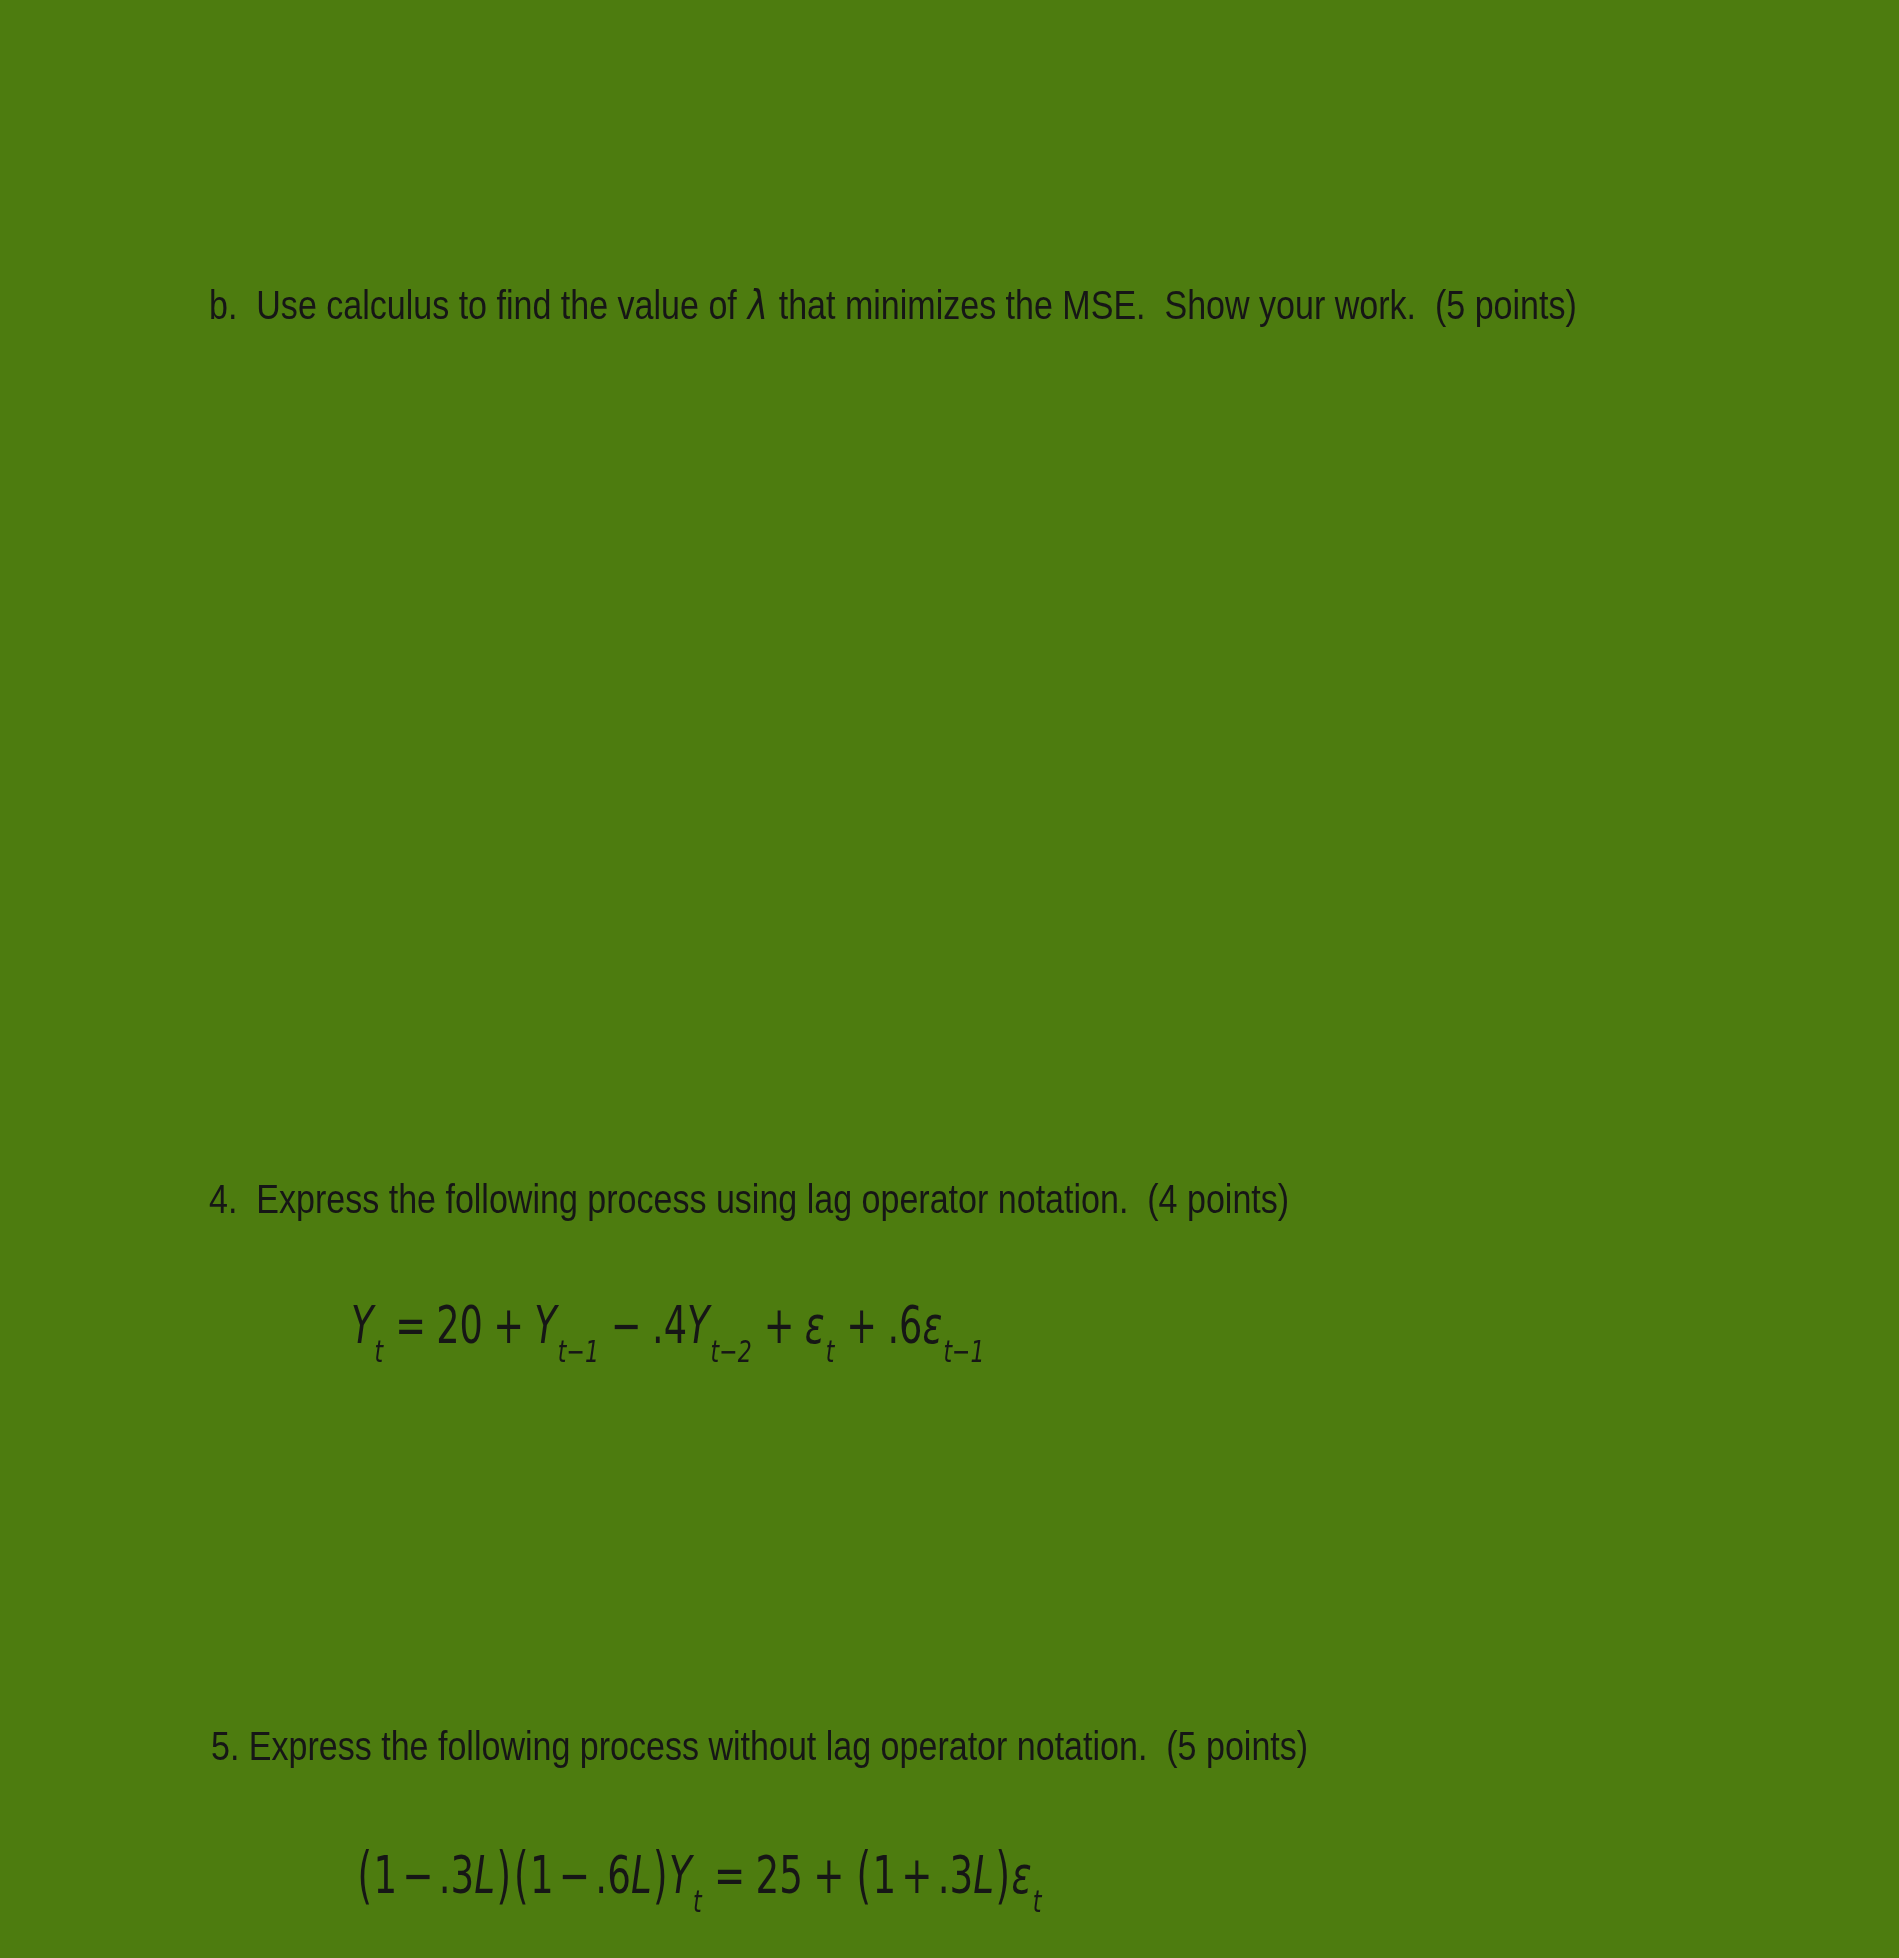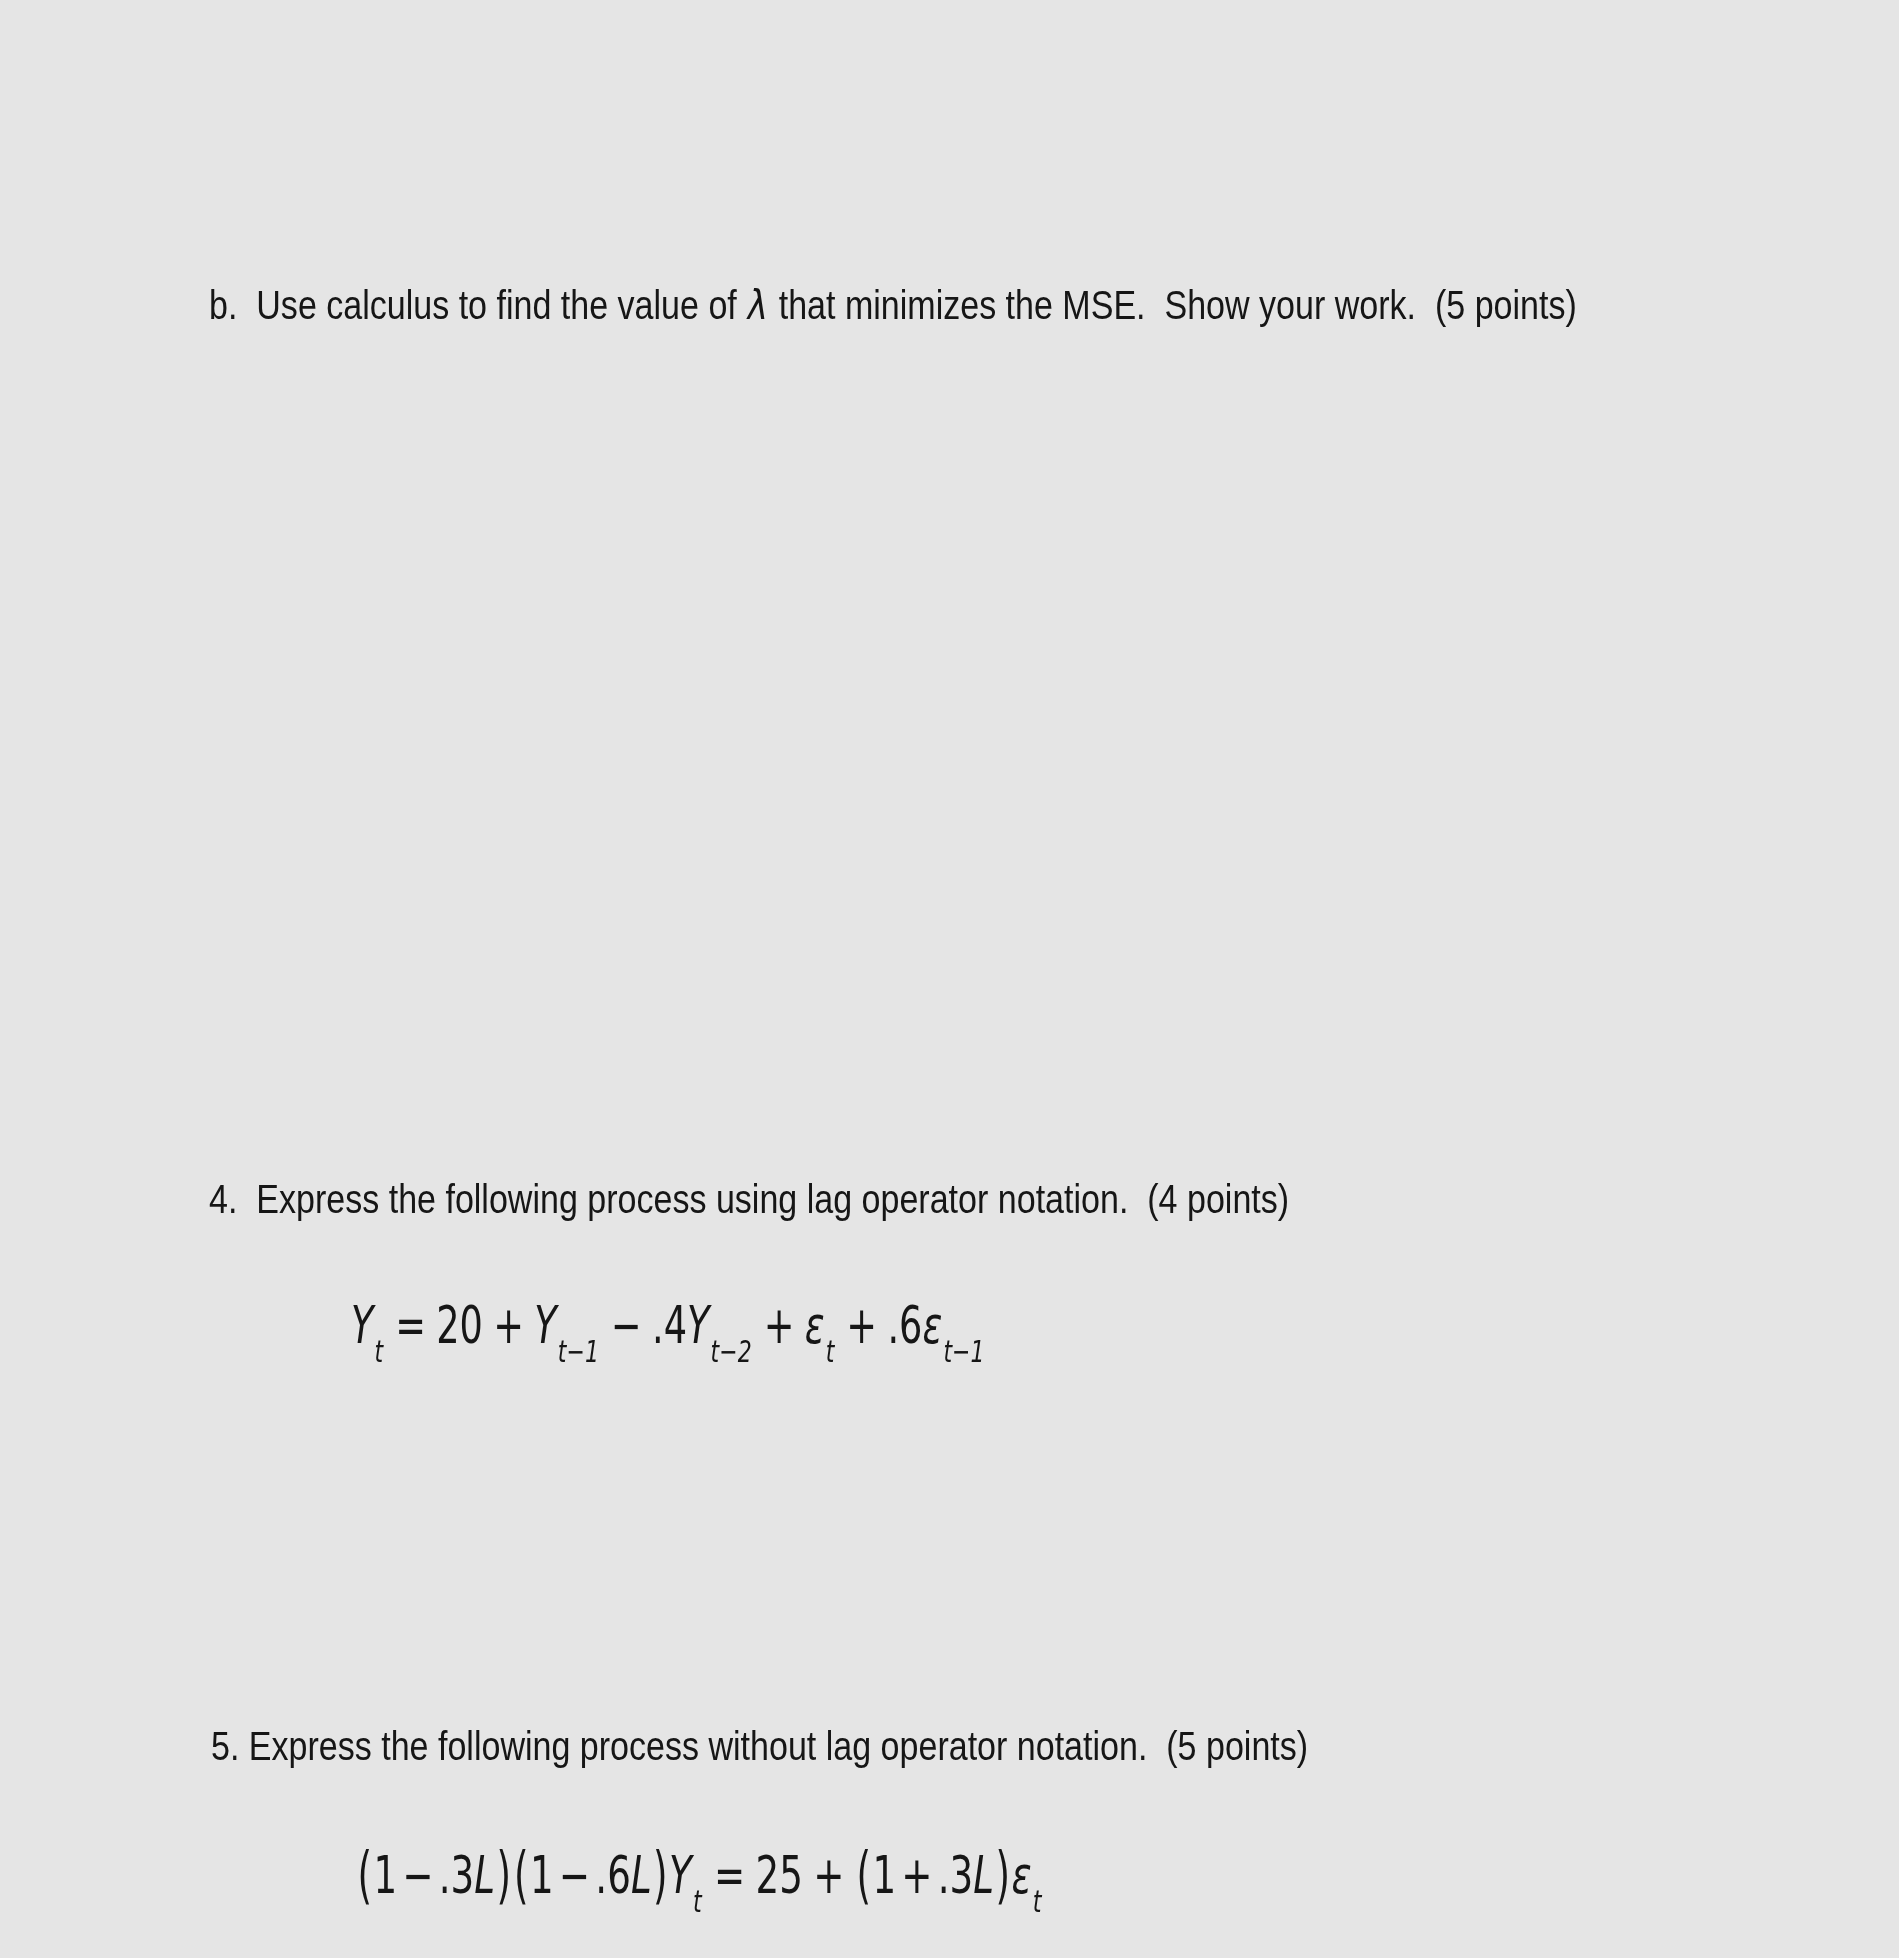--- a/index.html
+++ b/index.html
@@ -1,21 +1,21 @@
 <!DOCTYPE html>
 <html style="font-size:15px"><head>
 <meta charset="utf-8">
 <style>
   html, body { margin: 0; padding: 0; }
   body { background: #ffffff; }
   .page {
     position: relative;
     width: 1900px;
     height: 1958px;
-    background: #e5e5e5;
+    background: #4d7c0f;
     overflow: hidden;
     font-family: "Liberation Sans", sans-serif;
     color: #161616;
   }
   .heading {
     position: absolute;
     font-family: "Liberation Sans", sans-serif;
     font-size: 41px;
     line-height: 1.18;
     color: #161616;

